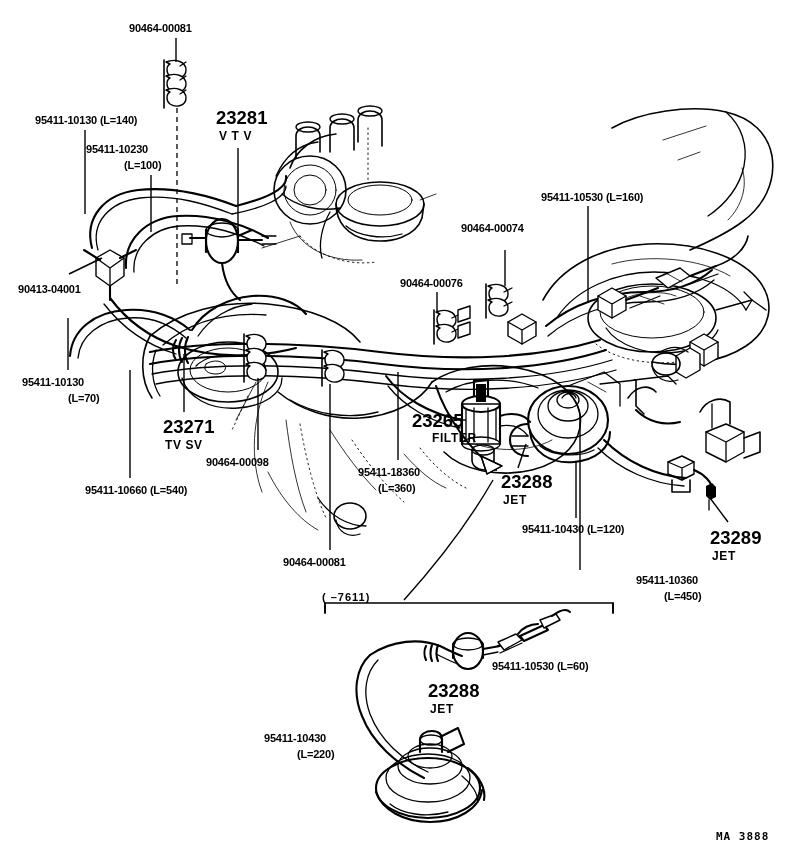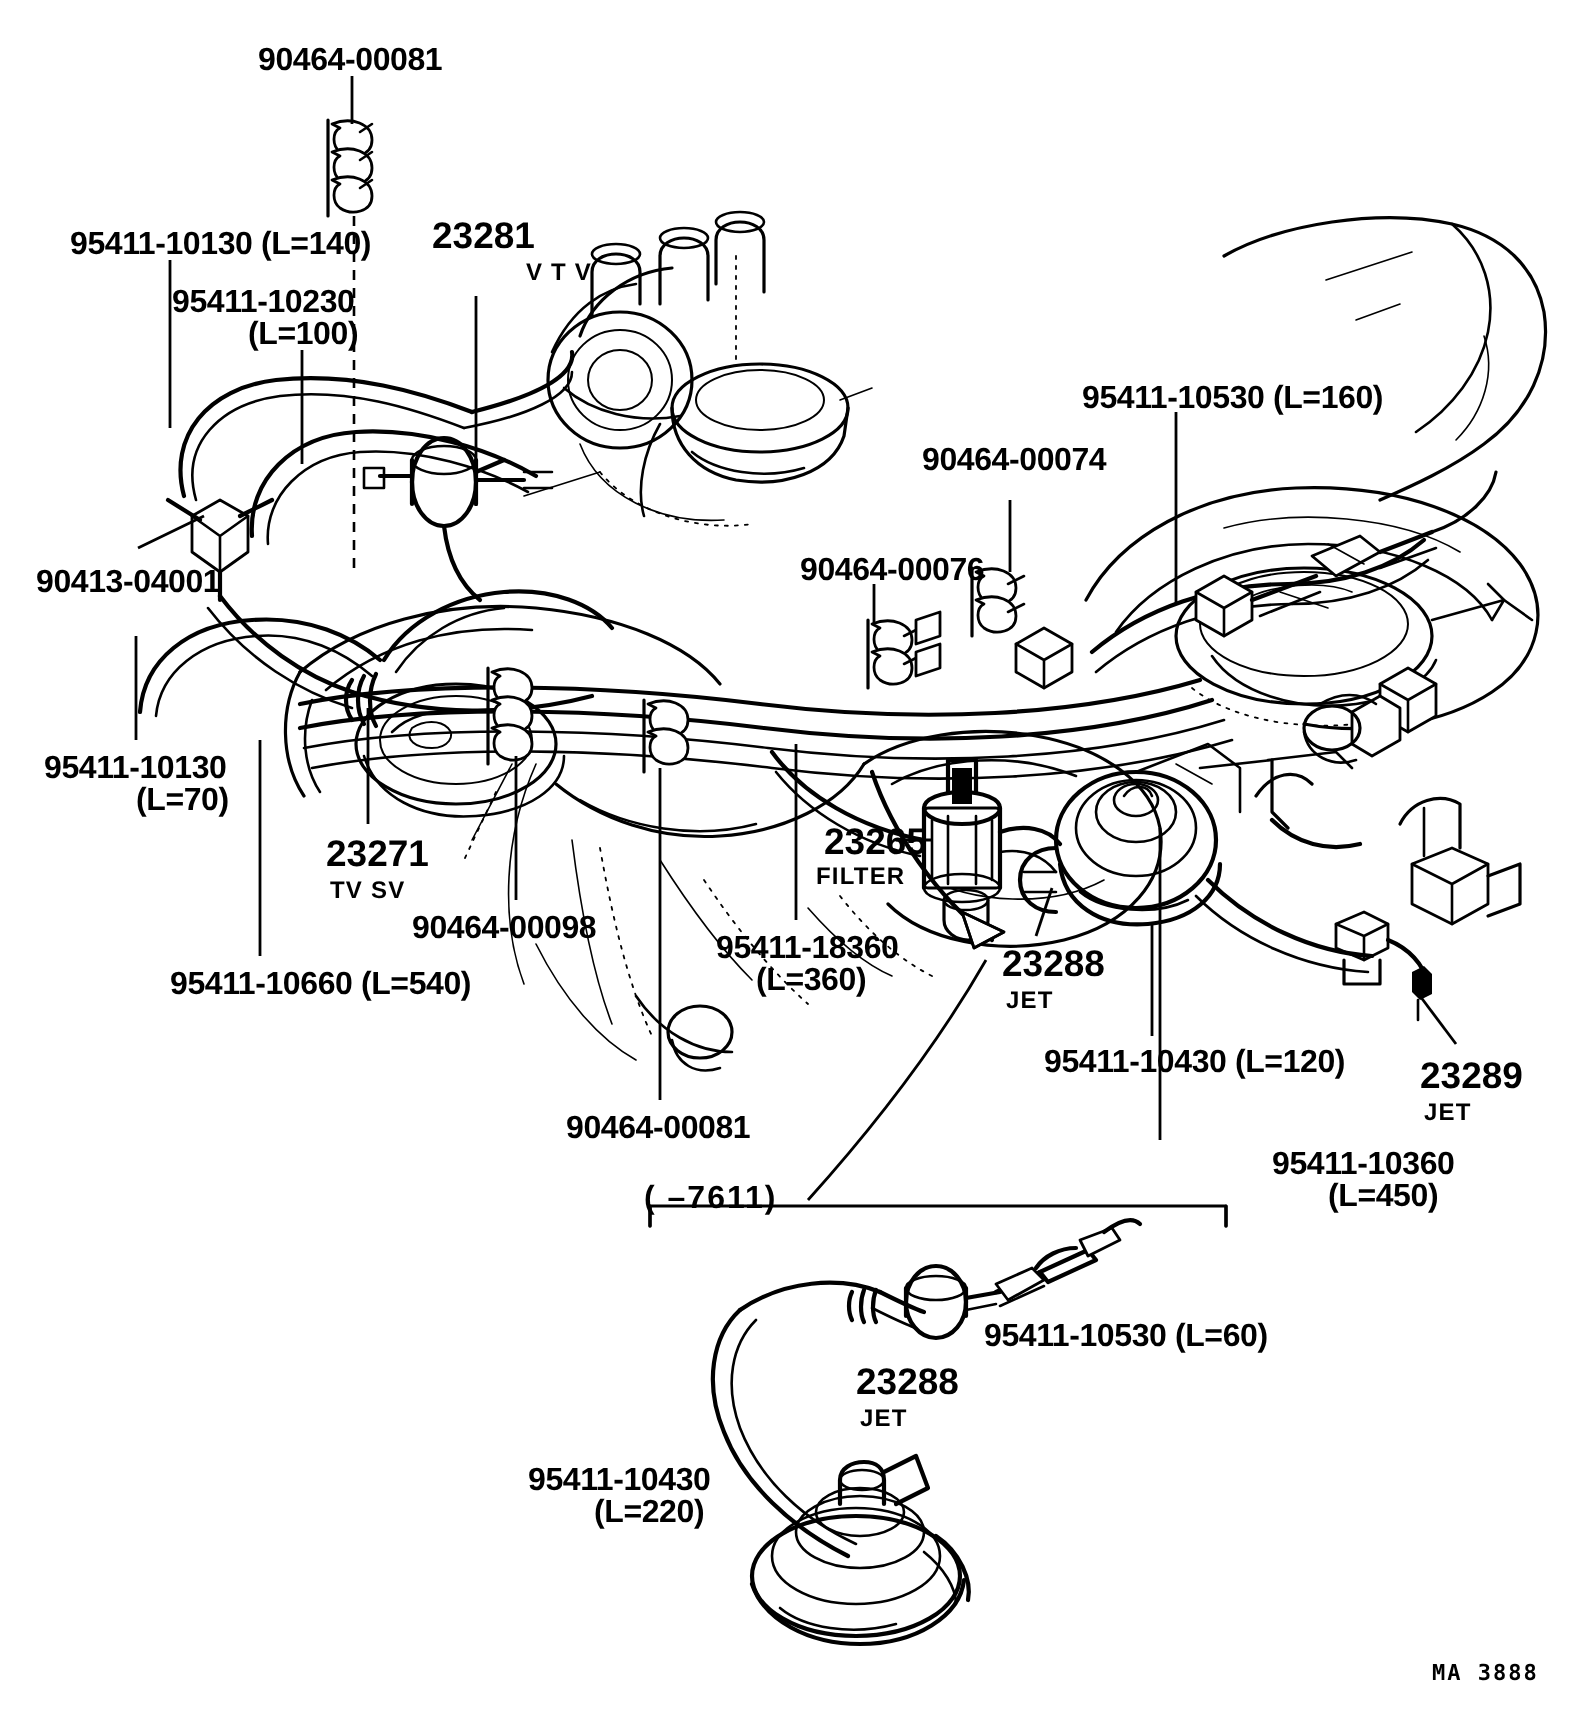--- a/index.html
+++ b/index.html
@@ -9,21 +9,21 @@
     width:792px;height:862px;
     position:relative;overflow:hidden;
     color:#000;
     -webkit-font-smoothing:none;
   }
   #sheet{position:absolute;left:0;top:0;width:792px;height:862px;}
   #artwork{position:absolute;left:0;top:0;width:792px;height:862px;}
 
   .lbl{
     position:absolute;
-    font-size:16px;
+    font-size:11px;
     letter-spacing:-0.2px;
     white-space:nowrap;
     font-weight:700;
     line-height:1.12;
     color:#000;
   }
   .lbl.big{font-size:18.5px;letter-spacing:0px;}
   .lbl.sub{font-size:12px;font-weight:700;letter-spacing:0.6px;}
   .watermark{
     position:absolute;
@@ -381,33 +381,33 @@
       <path class="s w2" d="M468 768 C 480 776, 486 790, 484 800"></path>
       <path class="s w13" d="M462 776 C 472 784, 478 794, 478 802"></path>
     </g>
   </svg>
 
   <div class="lbl" style="left:129px;top:22px;">90464-00081</div>
   <div class="lbl" style="left:21px;top:114px;margin-left:14px;">95411-10130 (L=140)</div>
   <div class="lbl" style="left:86px;top:143px;">95411-10230</div>
   <div class="lbl" style="left:124px;top:159px;">(L=100)</div>
   <div class="lbl big" style="left:216px;top:108px;">23281</div>
-  <div class="lbl sub" style="left:219px;top:130px;margin-left:44px;">V T V</div>
+  <div class="lbl sub" style="left:219px;top:130px;">V T V</div>
   <div class="lbl" style="left:18px;top:283px;">90413-04001</div>
   <div class="lbl" style="left:22px;top:376px;">95411-10130</div>
   <div class="lbl" style="left:68px;top:392px;">(L=70)</div>
   <div class="lbl big" style="left:163px;top:417px;">23271</div>
   <div class="lbl sub" style="left:165px;top:439px;">TV SV</div>
   <div class="lbl" style="left:206px;top:456px;">90464-00098</div>
   <div class="lbl" style="left:85px;top:484px;">95411-10660 (L=540)</div>
   <div class="lbl" style="left:283px;top:556px;">90464-00081</div>
   <div class="lbl" style="left:358px;top:466px;">95411-18360</div>
   <div class="lbl" style="left:378px;top:482px;">(L=360)</div>
   <div class="lbl big" style="left:412px;top:411px;">23265</div>
-  <div class="lbl sub" style="left:408px;top:432px;">FILTER</div>
+  <div class="lbl sub" style="left:432px;top:432px;">FILTER</div>
   <div class="lbl" style="left:400px;top:277px;">90464-00076</div>
   <div class="lbl" style="left:461px;top:222px;">90464-00074</div>
   <div class="lbl" style="left:541px;top:191px;">95411-10530 (L=160)</div>
   <div class="lbl big" style="left:501px;top:472px;">23288</div>
   <div class="lbl sub" style="left:503px;top:494px;">JET</div>
   <div class="lbl" style="left:522px;top:523px;">95411-10430 (L=120)</div>
   <div class="lbl big" style="left:710px;top:528px;">23289</div>
   <div class="lbl sub" style="left:712px;top:550px;">JET</div>
   <div class="lbl" style="left:636px;top:574px;">95411-10360</div>
   <div class="lbl" style="left:664px;top:590px;">(L=450)</div>

